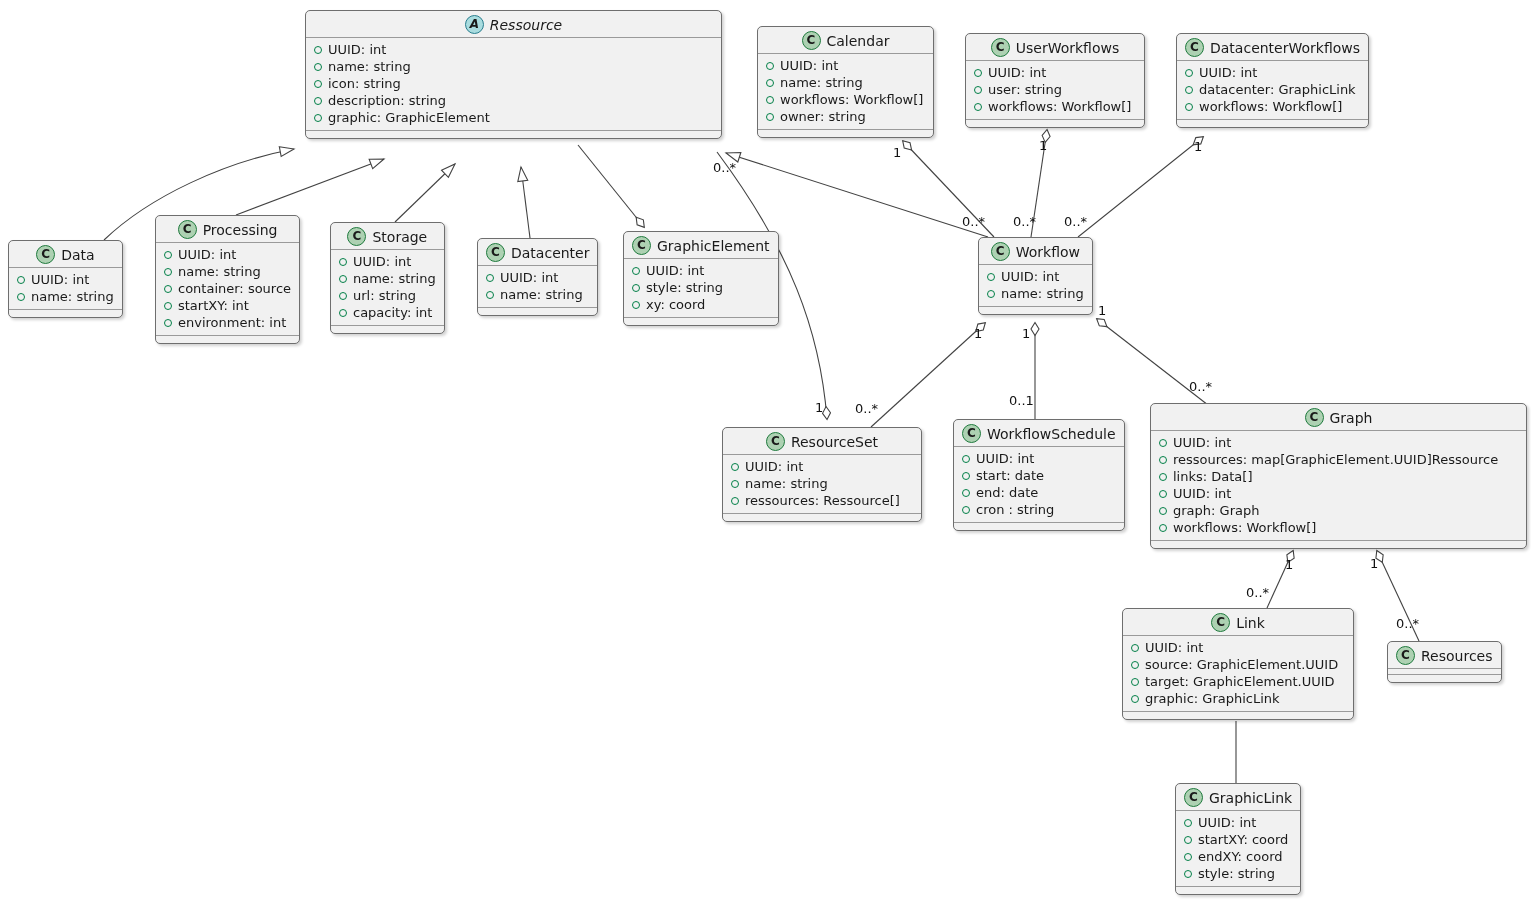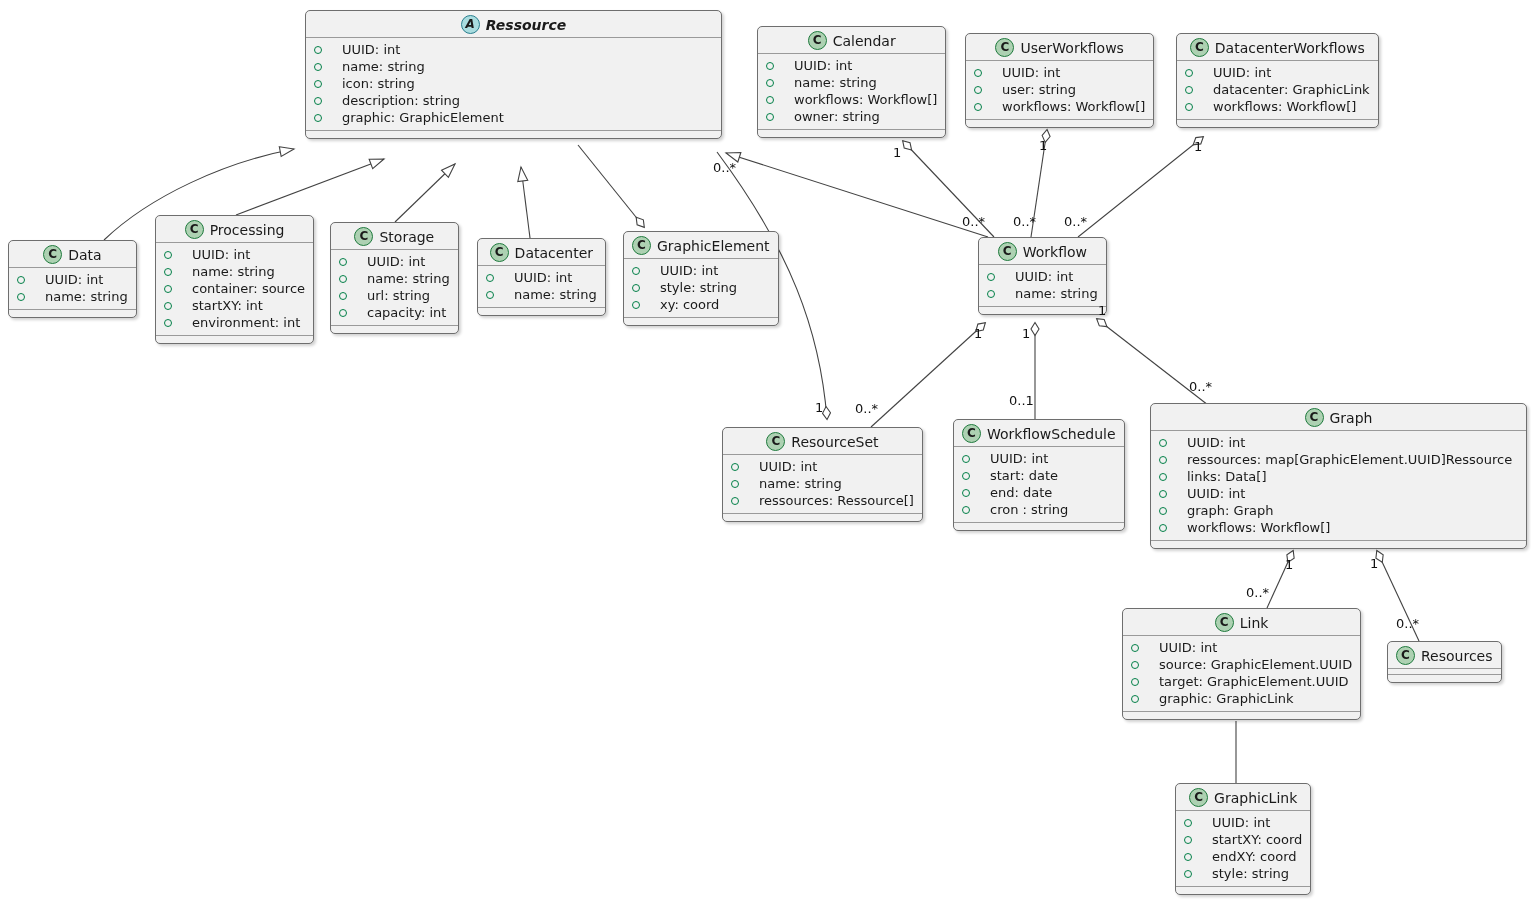--- a/index.html
+++ b/index.html
@@ -12,29 +12,29 @@
     position:absolute;z-index:2;background:#f1f1f1;
     border:1px solid #6e6e6e;border-radius:5px;
     box-shadow:2px 2px 3px rgba(0,0,0,0.18);
     min-width:90px;white-space:nowrap;
   }
   .uml-header{
     display:flex;align-items:center;justify-content:center;gap:6px;
     padding:4px 8px 3px 8px;border-bottom:1px solid #9a9a9a;
   }
   .uml-title{font-size:14px;}
-  .italic .uml-title{font-style:italic;font-weight:bold;}
+  .italic .uml-title{font-style:italic;}
   .spot{
     display:inline-block;width:17px;height:17px;border-radius:50%;
     text-align:center;line-height:17px;font-size:12px;font-weight:bold;flex:0 0 auto;
   }
   .spot-class{background:#add1b2;border:1px solid #1f7a3d;}
   .spot-abstract{background:#a9dcdf;border:1px solid #287e8e;font-style:italic;}
   .uml-attrs{padding:3px 0 4px 0;min-height:4px;}
-  .attr{display:flex;align-items:flex-start;gap:20px;padding:0 8px;line-height:17px;text-align:right;}
+  .attr{display:flex;align-items:flex-start;gap:6px;padding:0 8px;line-height:17px;text-align:right;}
   .attr-dot{
     flex:0 0 auto;width:6px;height:6px;border:1px solid #038048;border-radius:50%;
     margin-top:5px;background:transparent;
   }
   .attr-text{font-size:13px;}
   .uml-footer{height:7px;border-top:1px solid #9a9a9a;}
   .mult{
     position:absolute;z-index:3;font-size:13px;color:#111;line-height:13px;
   }
   

